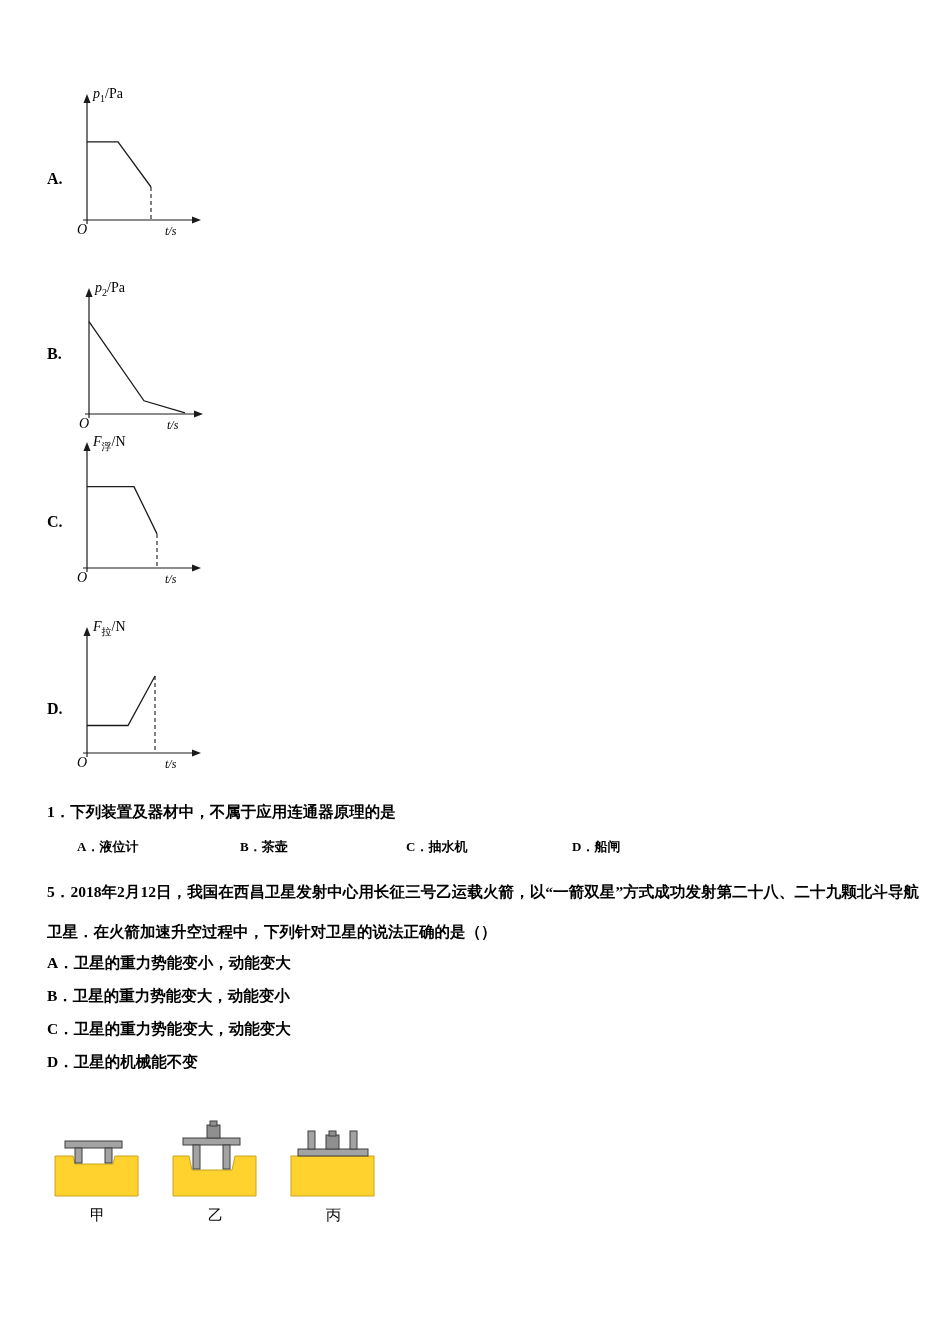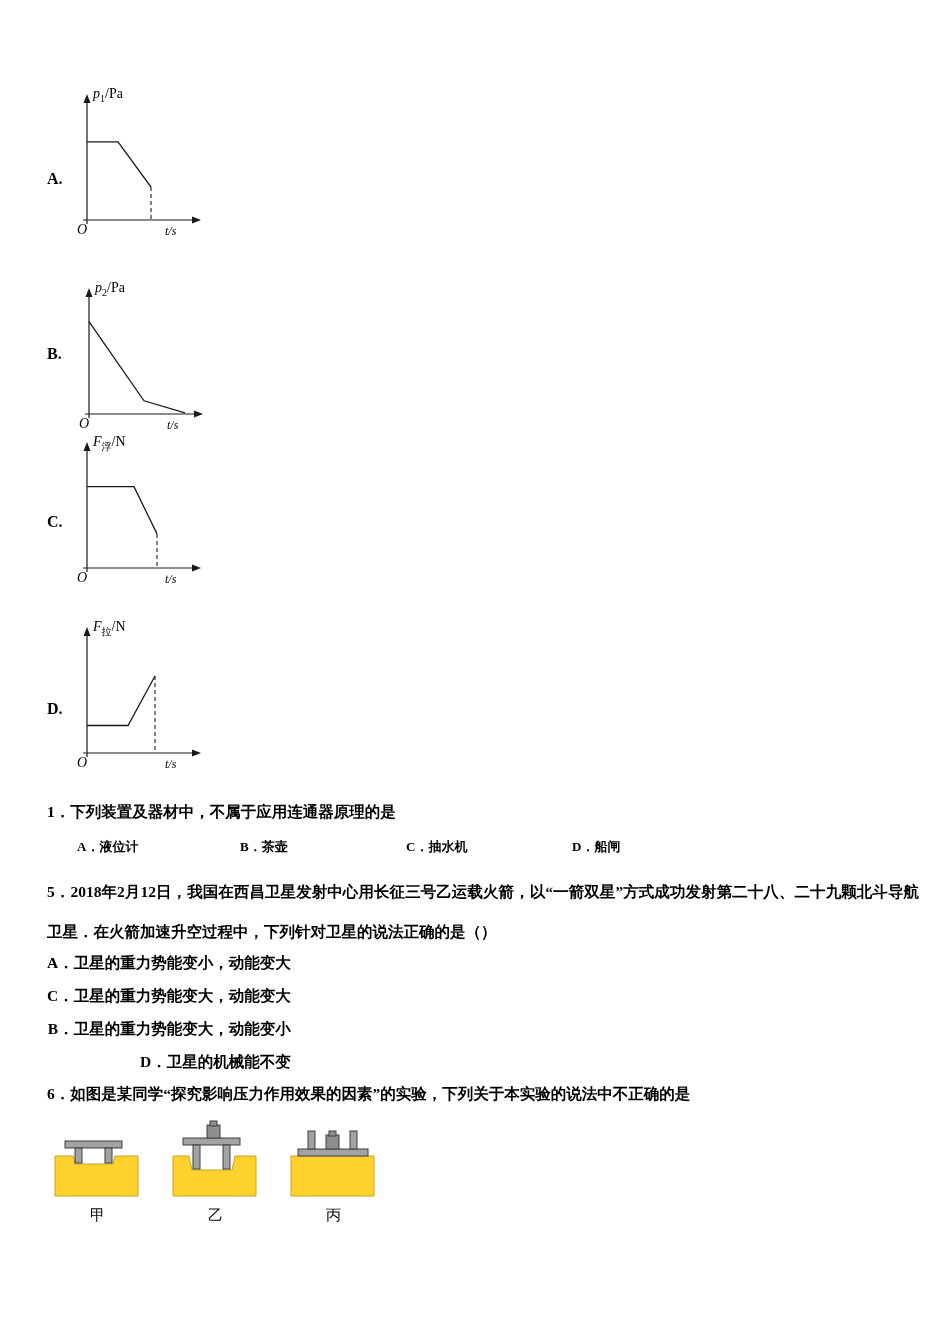--- a/index.html
+++ b/index.html
@@ -17,21 +17,21 @@
   .origin { position:absolute; left:2px; top:130px; font-style:italic; font-size:14px; }
   .xlab { position:absolute; left:90px; top:132px; font-style:italic; font-size:12px; }
 
   .stem { position:absolute; left:47px; width:872px; font-weight:700; font-size:15.5px; line-height:24px; text-align:justify; }
   .q5stem { line-height:40px; }
   .q4opts { position:absolute; left:47px; top:838px; display:flex; font-weight:700; font-size:13px;margin-left:30px; }
   .q4opts .opt:nth-child(1){ width:163px; }
   .q4opts .opt:nth-child(2){ width:166px; }
   .q4opts .opt:nth-child(3){ width:166px; }
   .q5opts { position:absolute; left:47px; top:946px; font-weight:700; font-size:15.5px; }
-  .q5opts div { line-height:33px;text-align:right; }
+  .q5opts div { line-height:33px; }
 
   .figrow { position:absolute; left:50px; top:1112px; display:flex; gap:23px; }
   .figitem { display:flex; flex-direction:column; align-items:center; }
   .figlabel { font-size:15px; margin-top:2px; font-family:"Liberation Sans",sans-serif; }
 </style>
 </head>
 <body>
 
 <div class="page">
 
@@ -98,26 +98,25 @@
   <div class="q4opts">
     <span class="opt"><span>A．</span><span>液位计</span></span>
     <span class="opt"><span>B．</span><span>茶壶</span></span>
     <span class="opt"><span>C．</span><span>抽水机</span></span>
     <span class="opt"><span>D．</span><span>船闸</span></span>
   </div>
 
   <div class="stem q5stem" style="top:872px">5．2018年2月12日，我国在西昌卫星发射中心用长征三号乙运载火箭，以“一箭双星”方式成功发射第二十八、二十九颗北斗导航卫星．在火箭加速升空过程中，下列针对卫星的说法正确的是（）</div>
   <div class="q5opts">
     <div>A．卫星的重力势能变小，动能变大</div>
+    <div>B．卫星的重力势能变大，动能变小</div>
     <div>C．卫星的重力势能变大，动能变大</div>
-    <div>B．卫星的重力势能变大，动能变小</div>
     <div>D．卫星的机械能不变</div>
   </div>
 
-  <div class="stem" style="top:1082px">6．如图是某同学“探究影响压力作用效果的因素”的实验，下列关于本实验的说法中不正确的是</div>
 
   <div class="figrow">
     <div class="figitem">
       <svg width="95" height="92" viewBox="0 0 95 92">
         <polygon points="5,44 23,44 25,52 63,52 65,44 88,44 88,84 5,84" stroke-width="1" fill="#ffd22e" stroke="#c9a41d"></polygon>
         <rect x="15" y="29" width="57" height="7" stroke="#3f3f3f" fill="#a3a3a3"></rect>
         <rect x="25" y="36" width="7" height="15" stroke="#3f3f3f" fill="#a3a3a3"></rect>
         <rect x="55" y="36" width="7" height="15" stroke="#3f3f3f" fill="#a3a3a3"></rect>
       </svg>
       <div class="figlabel">甲</div>

